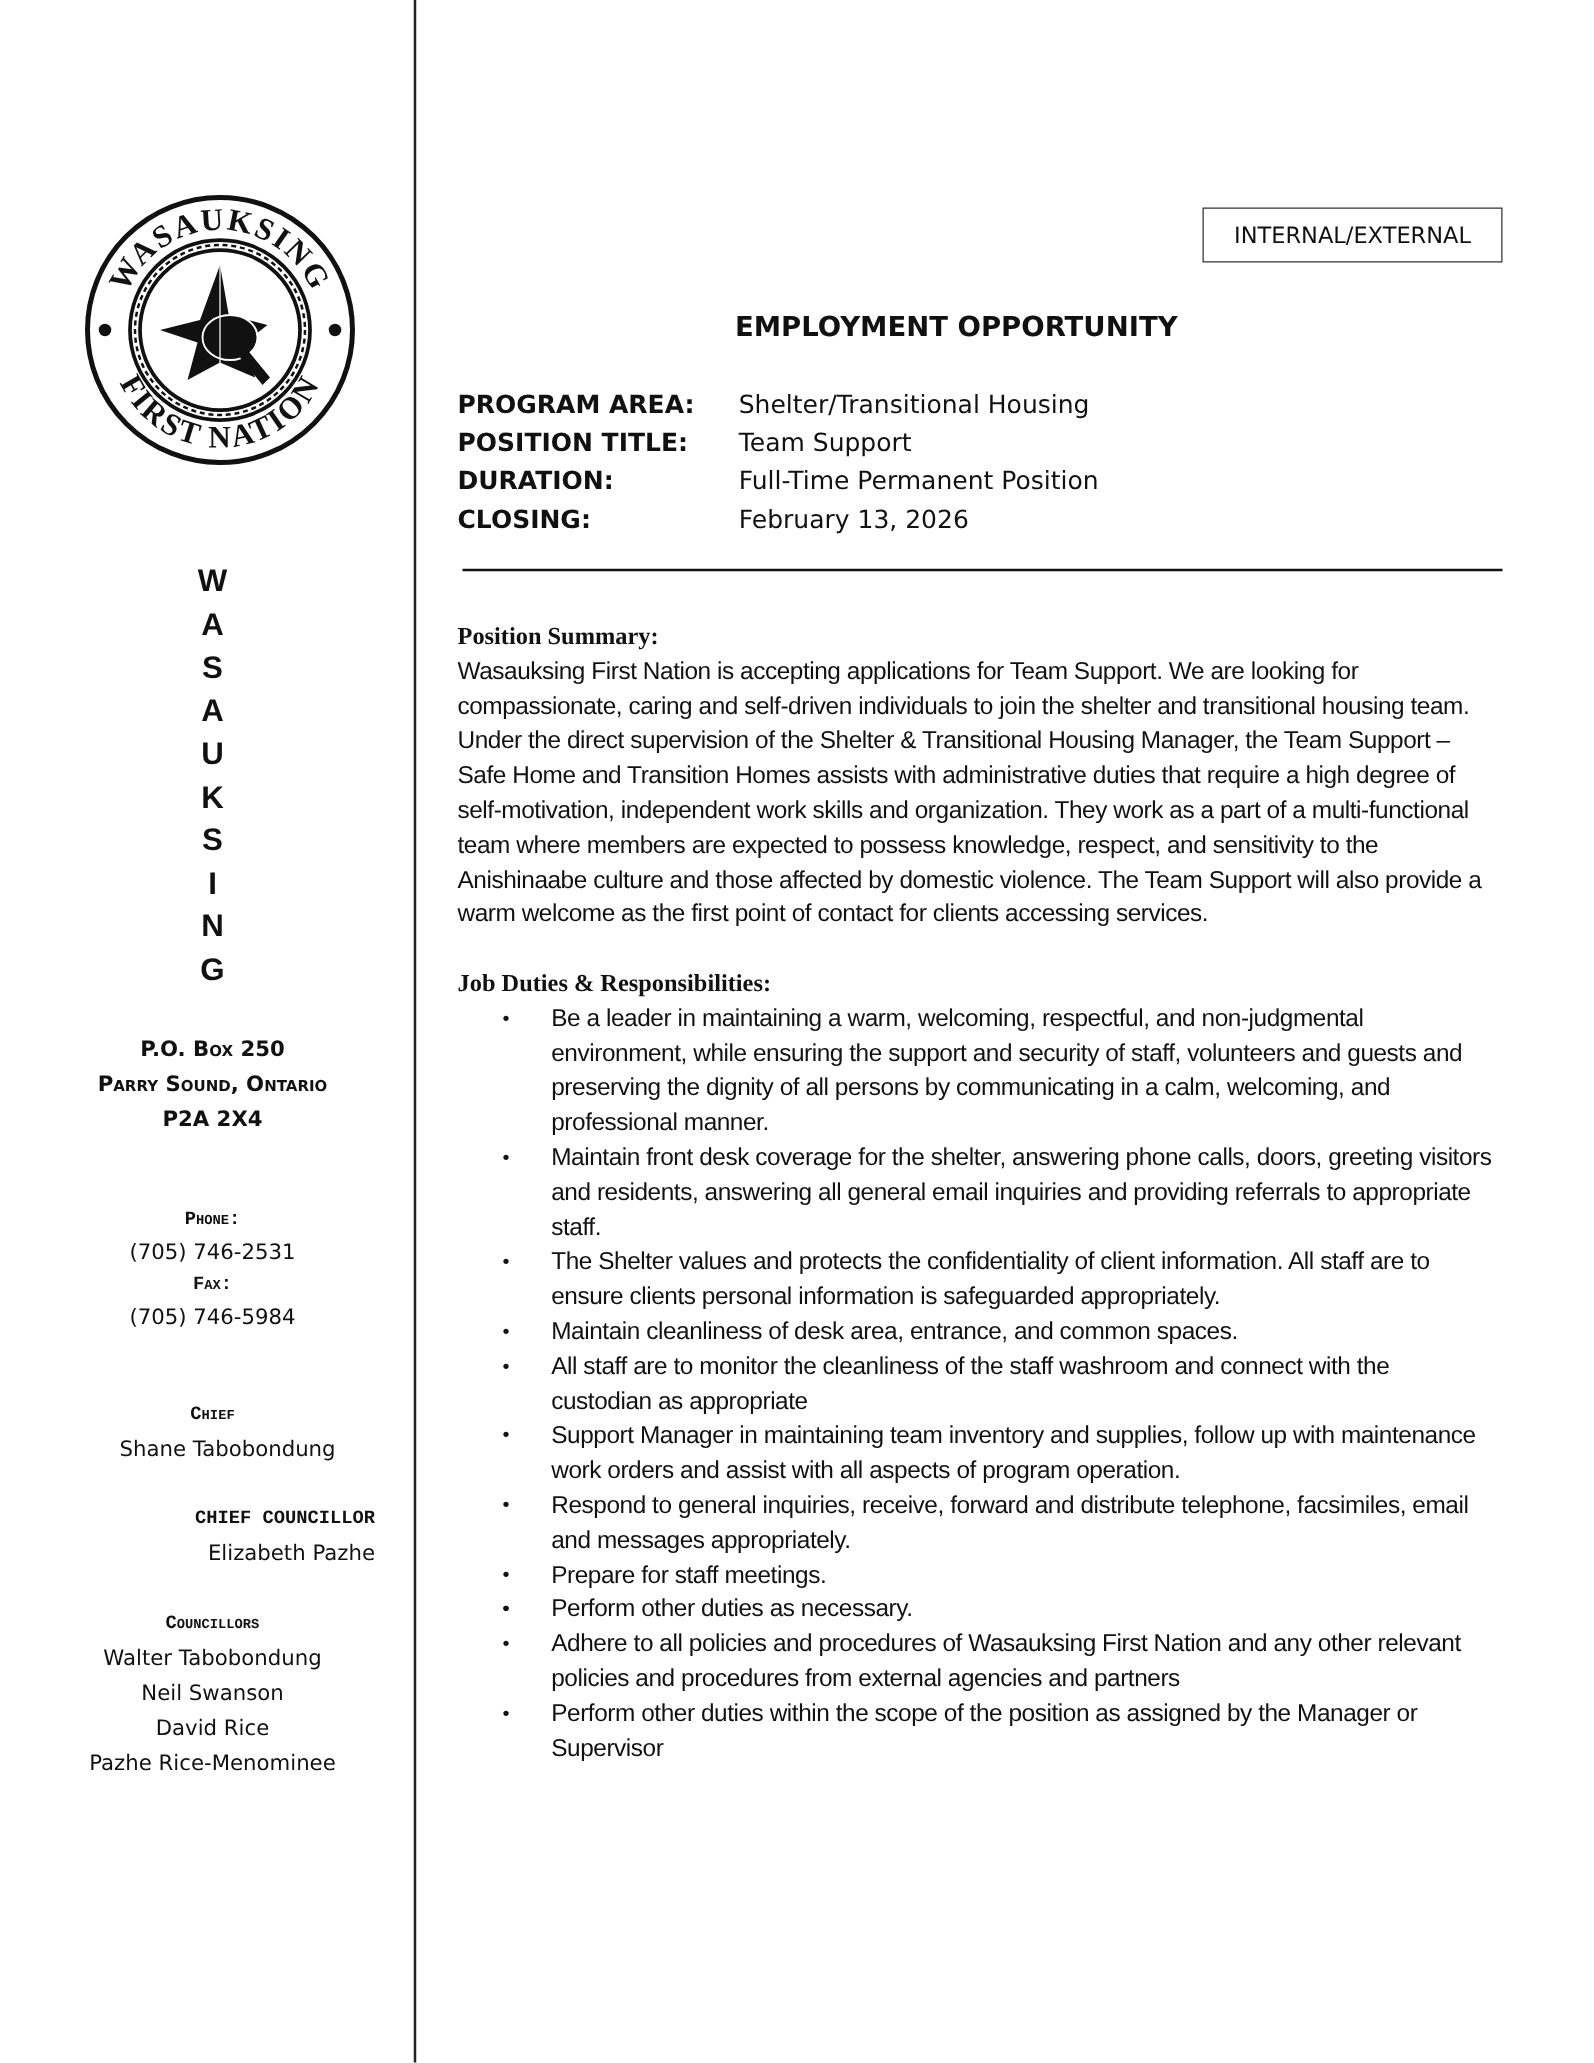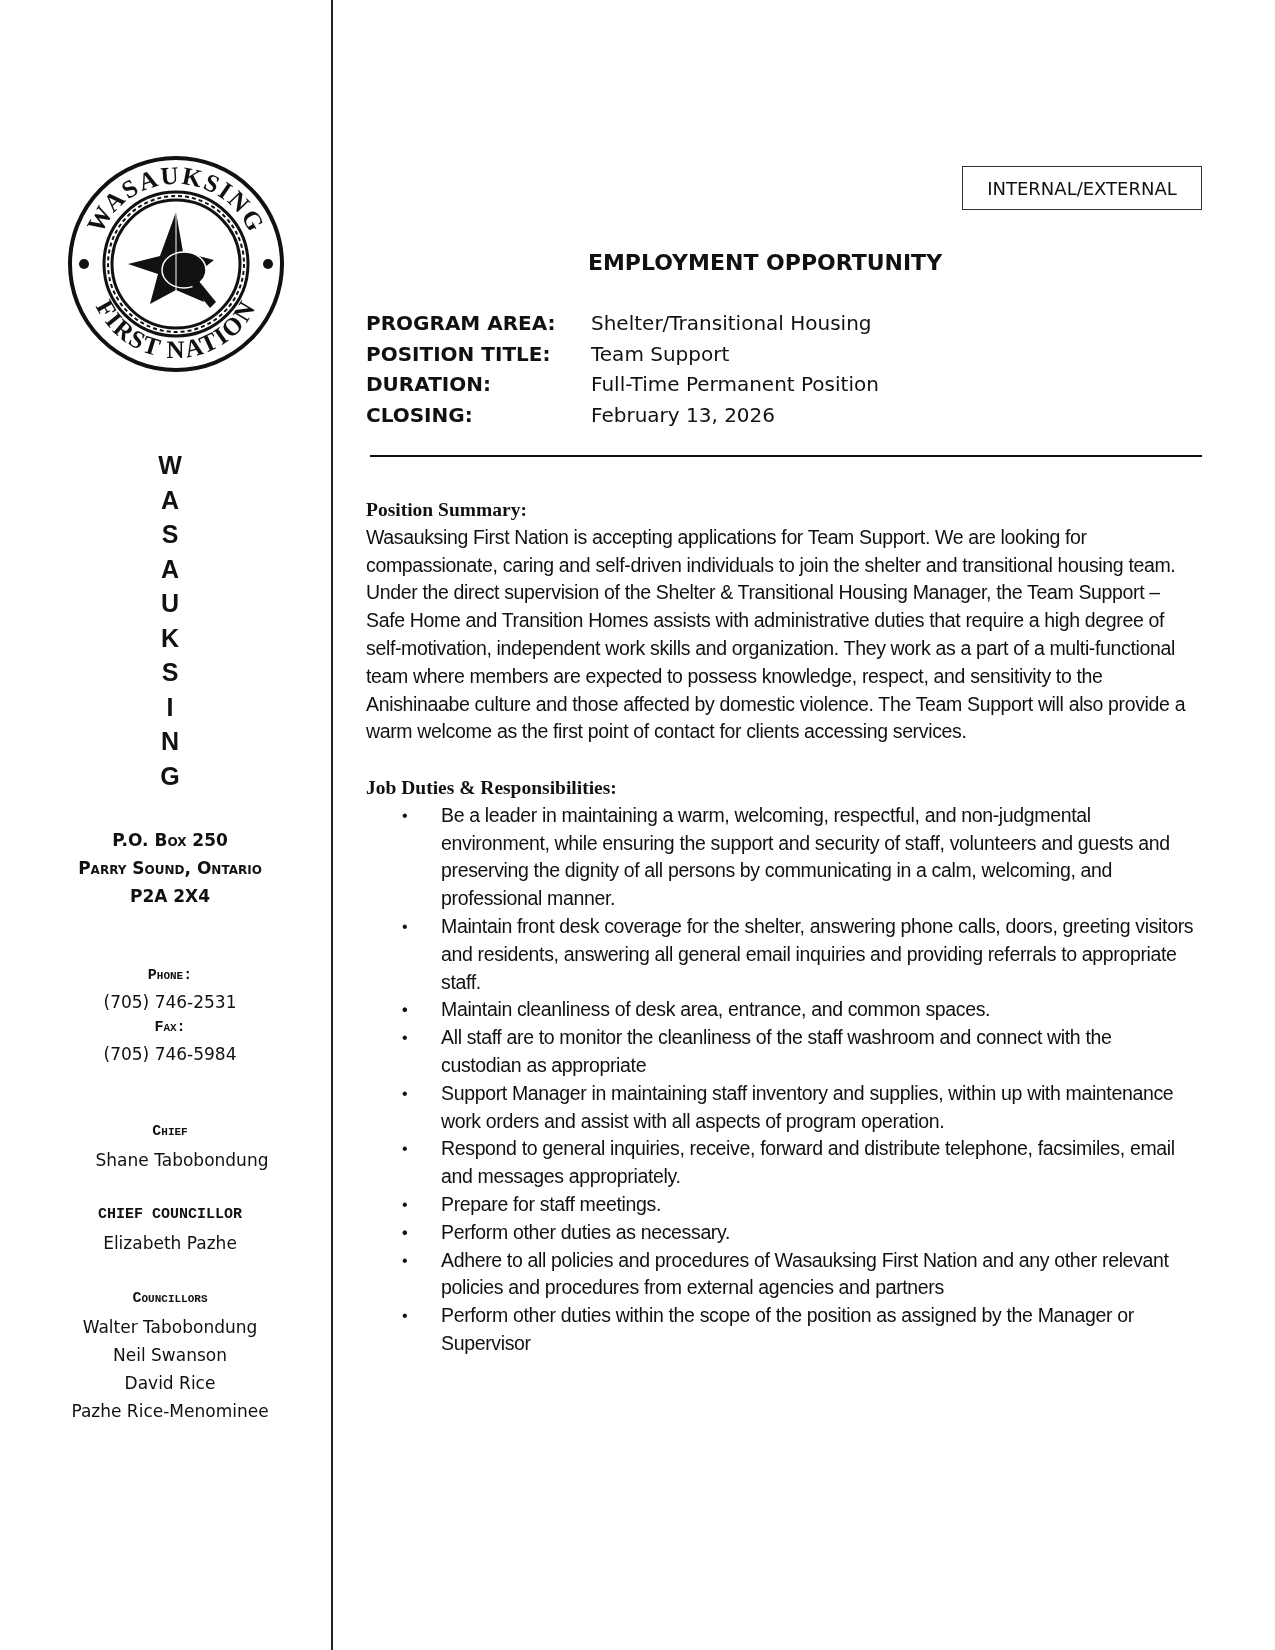--- a/index.html
+++ b/index.html
@@ -8,21 +8,21 @@
   .left { position:absolute; left:0; top:0; width:331px; height:1650px; }
   .logo { position:absolute; left:66px; top:152px; width:220px; height:225px; }
   .vertical { position:absolute; left:140px; top:448px; width:60px; text-align:center; font-family:"Liberation Sans", sans-serif; font-weight:bold; font-size:25px; line-height:34.5px; }
   .vertical span { display:block; }
   .lc { position:absolute; left:40px; width:260px; text-align:center; font-family:"DejaVu Sans", sans-serif; }
   .addr { top:826px; font-weight:bold; font-size:17px; line-height:28px; font-variant:small-caps; }
   .lbl { font-weight:bold; font-variant:small-caps; font-size:15px;font-family:Liberation Mono, monospace; }
   .val { font-size:17px; }
   .contact { top:963px; line-height:26px; }
   .chief { top:1118px; line-height:28px; }
-  .chiefc { top:1201px; line-height:28px; }
+  .chiefc { top:1201px; line-height:28px;text-align:right; }
   .councillors { top:1285px; line-height:28px; }
   .tag { position:absolute; left:962px; top:166px; width:240px; height:44px; border:1.5px solid #333; box-sizing:border-box; font-family:"DejaVu Sans", sans-serif; font-size:18px; display:flex; align-items:center; justify-content:center; }
   .title { position:absolute; left:500px; top:250px; width:530px; text-align:center; font-family:"DejaVu Sans", sans-serif; font-weight:bold; font-size:22px; }
   .info { position:absolute; left:366px; top:308px; font-family:"DejaVu Sans", sans-serif; font-size:20px; line-height:30.5px; }
   .info .row { display:flex; }
   .info .k { width:225px; font-weight:bold; }
   .hr { position:absolute; left:370px; top:455px; width:832px; height:1.5px; background:#111; }
   .body { position:absolute; left:366px; top:496px; width:830px; font-family:"Liberation Sans Narrow", "Liberation Sans", sans-serif; font-size:19.5px; line-height:27.8px; }
   .body h3 { margin:0; font-size:19.5px; font-weight:bold;font-family:Liberation Serif, serif; }
   .body p { margin:0 0 27.8px 0; letter-spacing:-0.35px; }
@@ -129,24 +129,24 @@
 <div class="hr"></div>
 
 <div class="body">
   <h3>Position Summary:</h3>
   <p>Wasauksing First Nation is accepting applications for Team Support. We are looking for compassionate, caring and self-driven individuals to join the shelter and transitional housing team. Under the direct supervision of the Shelter &amp; Transitional Housing Manager, the Team Support – Safe Home and Transition Homes assists with administrative duties that require a high degree of self-motivation, independent work skills and organization. They work as a part of a multi-functional team where members are expected to possess knowledge, respect, and sensitivity to the Anishinaabe culture and those affected by domestic violence. The Team Support will also provide a warm welcome as the first point of contact for clients accessing services.</p>
 
   <h3>Job Duties &amp; Responsibilities:</h3>
   <ul class="duties">
     <li><span class="b">•</span><span>Be a leader in maintaining a warm, welcoming, respectful, and non-judgmental environment, while ensuring the support and security of staff, volunteers and guests and preserving the dignity of all persons by communicating in a calm, welcoming, and professional manner.</span></li>
     <li><span class="b">•</span><span>Maintain front desk coverage for the shelter, answering phone calls, doors, greeting visitors and residents, answering all general email inquiries and providing referrals to appropriate staff.</span></li>
-    <li><span class="b">•</span></li>
+    <li><span class="b">•</span><span>The Shelter values and protects the confidentiality of client information. All staff are to ensure clients personal information is safeguarded appropriately.</span></li>
     <li><span class="b">•</span><span>Maintain cleanliness of desk area, entrance, and common spaces.</span></li>
     <li><span class="b">•</span><span>All staff are to monitor the cleanliness of the staff washroom and connect with the custodian as appropriate</span></li>
-    <li><span class="b">•</span><span>Support Manager in maintaining staff inventory and supplies, within up with maintenance work orders and assist with all aspects of program operation.</span></li>
+    <li><span class="b">•</span><span>Support Manager in maintaining team inventory and supplies, follow up with maintenance work orders and assist with all aspects of program operation.</span></li>
     <li><span class="b">•</span><span>Respond to general inquiries, receive, forward and distribute telephone, facsimiles, email and messages appropriately.</span></li>
     <li><span class="b">•</span><span>Prepare for staff meetings.</span></li>
     <li><span class="b">•</span></li>
     <li><span class="b">•</span><span>Perform other duties as necessary.</span></li>
     <li><span class="b">•</span><span>Adhere to all policies and procedures of Wasauksing First Nation and any other relevant policies and procedures from external agencies and partners</span></li>
     <li><span class="b">•</span><span>Perform other duties within the scope of the position as assigned by the Manager or Supervisor</span></li>
   </ul>
 </div>
 
 </body></html>

